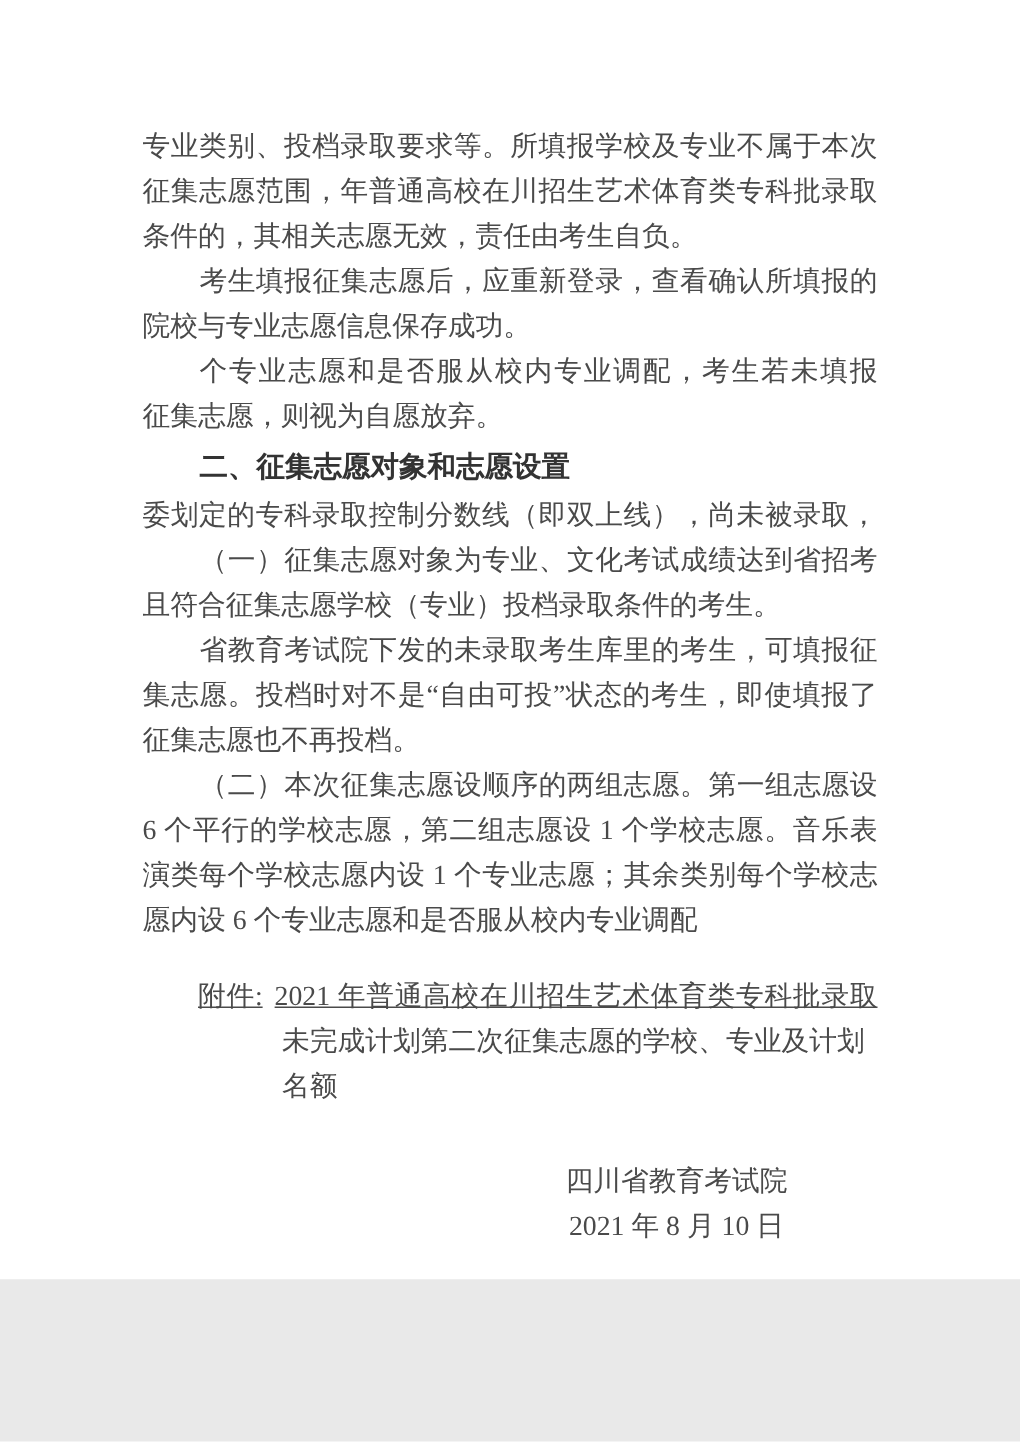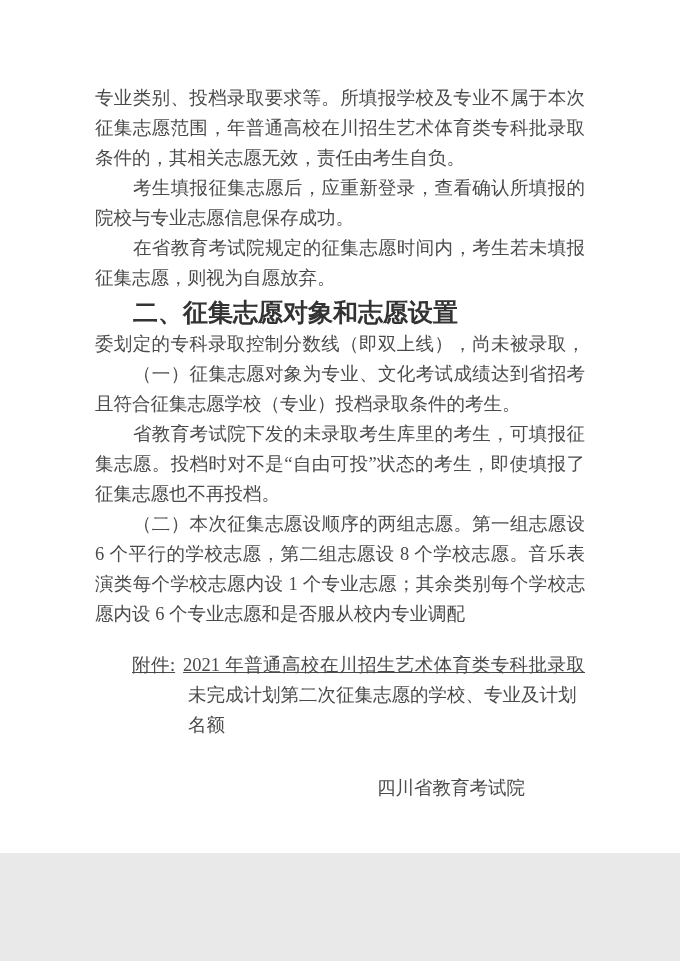--- a/index.html
+++ b/index.html
@@ -28,21 +28,21 @@
   }
   .line.fill {
     text-align-last: justify;
   }
   .line.indent {
     padding-left: 38px;
   }
   .line.heading {
     font-family: "Liberation Sans", "DejaVu Sans", sans-serif;
     font-weight: bold;
-    font-size: 25px;
+    font-size: 19px;
     color: #333333;
     padding-left: 38px;
     margin: 4px 0 2px 0;
     text-align: left;
     text-align-last: auto;
   }
   .attachment {
     margin-top: 21px;
     margin-left: 37px;
   }
@@ -86,43 +86,44 @@
 
 <div class="page">
   <div class="content">
 
     <div id="body-lines">
         <div class="line fill">专业类别、投档录取要求等。所填报学校及专业不属于本次</div>
         <div class="line fill">征集志愿范围，年普通高校在川招生艺术体育类专科批录取</div>
         <div class="line end">条件的，其相关志愿无效，责任由考生自负。</div>
         <div class="line fill indent">考生填报征集志愿后，应重新登录，查看确认所填报的</div>
         <div class="line end">院校与专业志愿信息保存成功。</div>
-        <div class="line fill indent">在省教育考试院规定的征集志愿时间内，考生若未填报</div>
+        <div class="line fill indent">个专业志愿和是否服从校内专业调配，考生若未填报</div>
         <div class="line end">征集志愿，则视为自愿放弃。</div>
         <div class="line heading">二、征集志愿对象和志愿设置</div>
         <div class="line fill">委划定的专科录取控制分数线（即双上线），尚未被录取，</div>
         <div class="line fill indent">（一）征集志愿对象为专业、文化考试成绩达到省招考</div>
         <div class="line end">且符合征集志愿学校（专业）投档录取条件的考生。</div>
         <div class="line fill indent">省教育考试院下发的未录取考生库里的考生，可填报征</div>
         <div class="line fill">集志愿。投档时对不是“自由可投”状态的考生，即使填报了</div>
         <div class="line end">征集志愿也不再投档。</div>
         <div class="line fill indent">（二）本次征集志愿设顺序的两组志愿。第一组志愿设</div>
-        <div class="line fill">6 个平行的学校志愿，第二组志愿设 8 个学校志愿。音乐表</div>
+        <div class="line fill">6 个平行的学校志愿，第二组志愿设 1 个学校志愿。音乐表</div>
         <div class="line fill">演类每个学校志愿内设 1 个专业志愿；其余类别每个学校志</div>
         <div class="line end">愿内设 6 个专业志愿和是否服从校内专业调配</div>
       </div>
 
     <div class="attachment">
       <div class="att-line first">
         <span class="att-label">附件:</span><span class="att-text">2021 年普通高校在川招生艺术体育类专科批录取</span>
       </div>
       <div class="att-line cont">未完成计划第二次征集志愿的学校、专业及计划</div>
       <div class="att-line cont">名额</div>
     </div>
 
     <div class="signature">
       <div class="sig-org">四川省教育考试院</div>
+      <div class="sig-date">2021 年 8 月 10 日</div>
     </div>
 
   </div>
 
   <div class="page-number">— 2 —</div>
 </div>
 
 </body></html>

